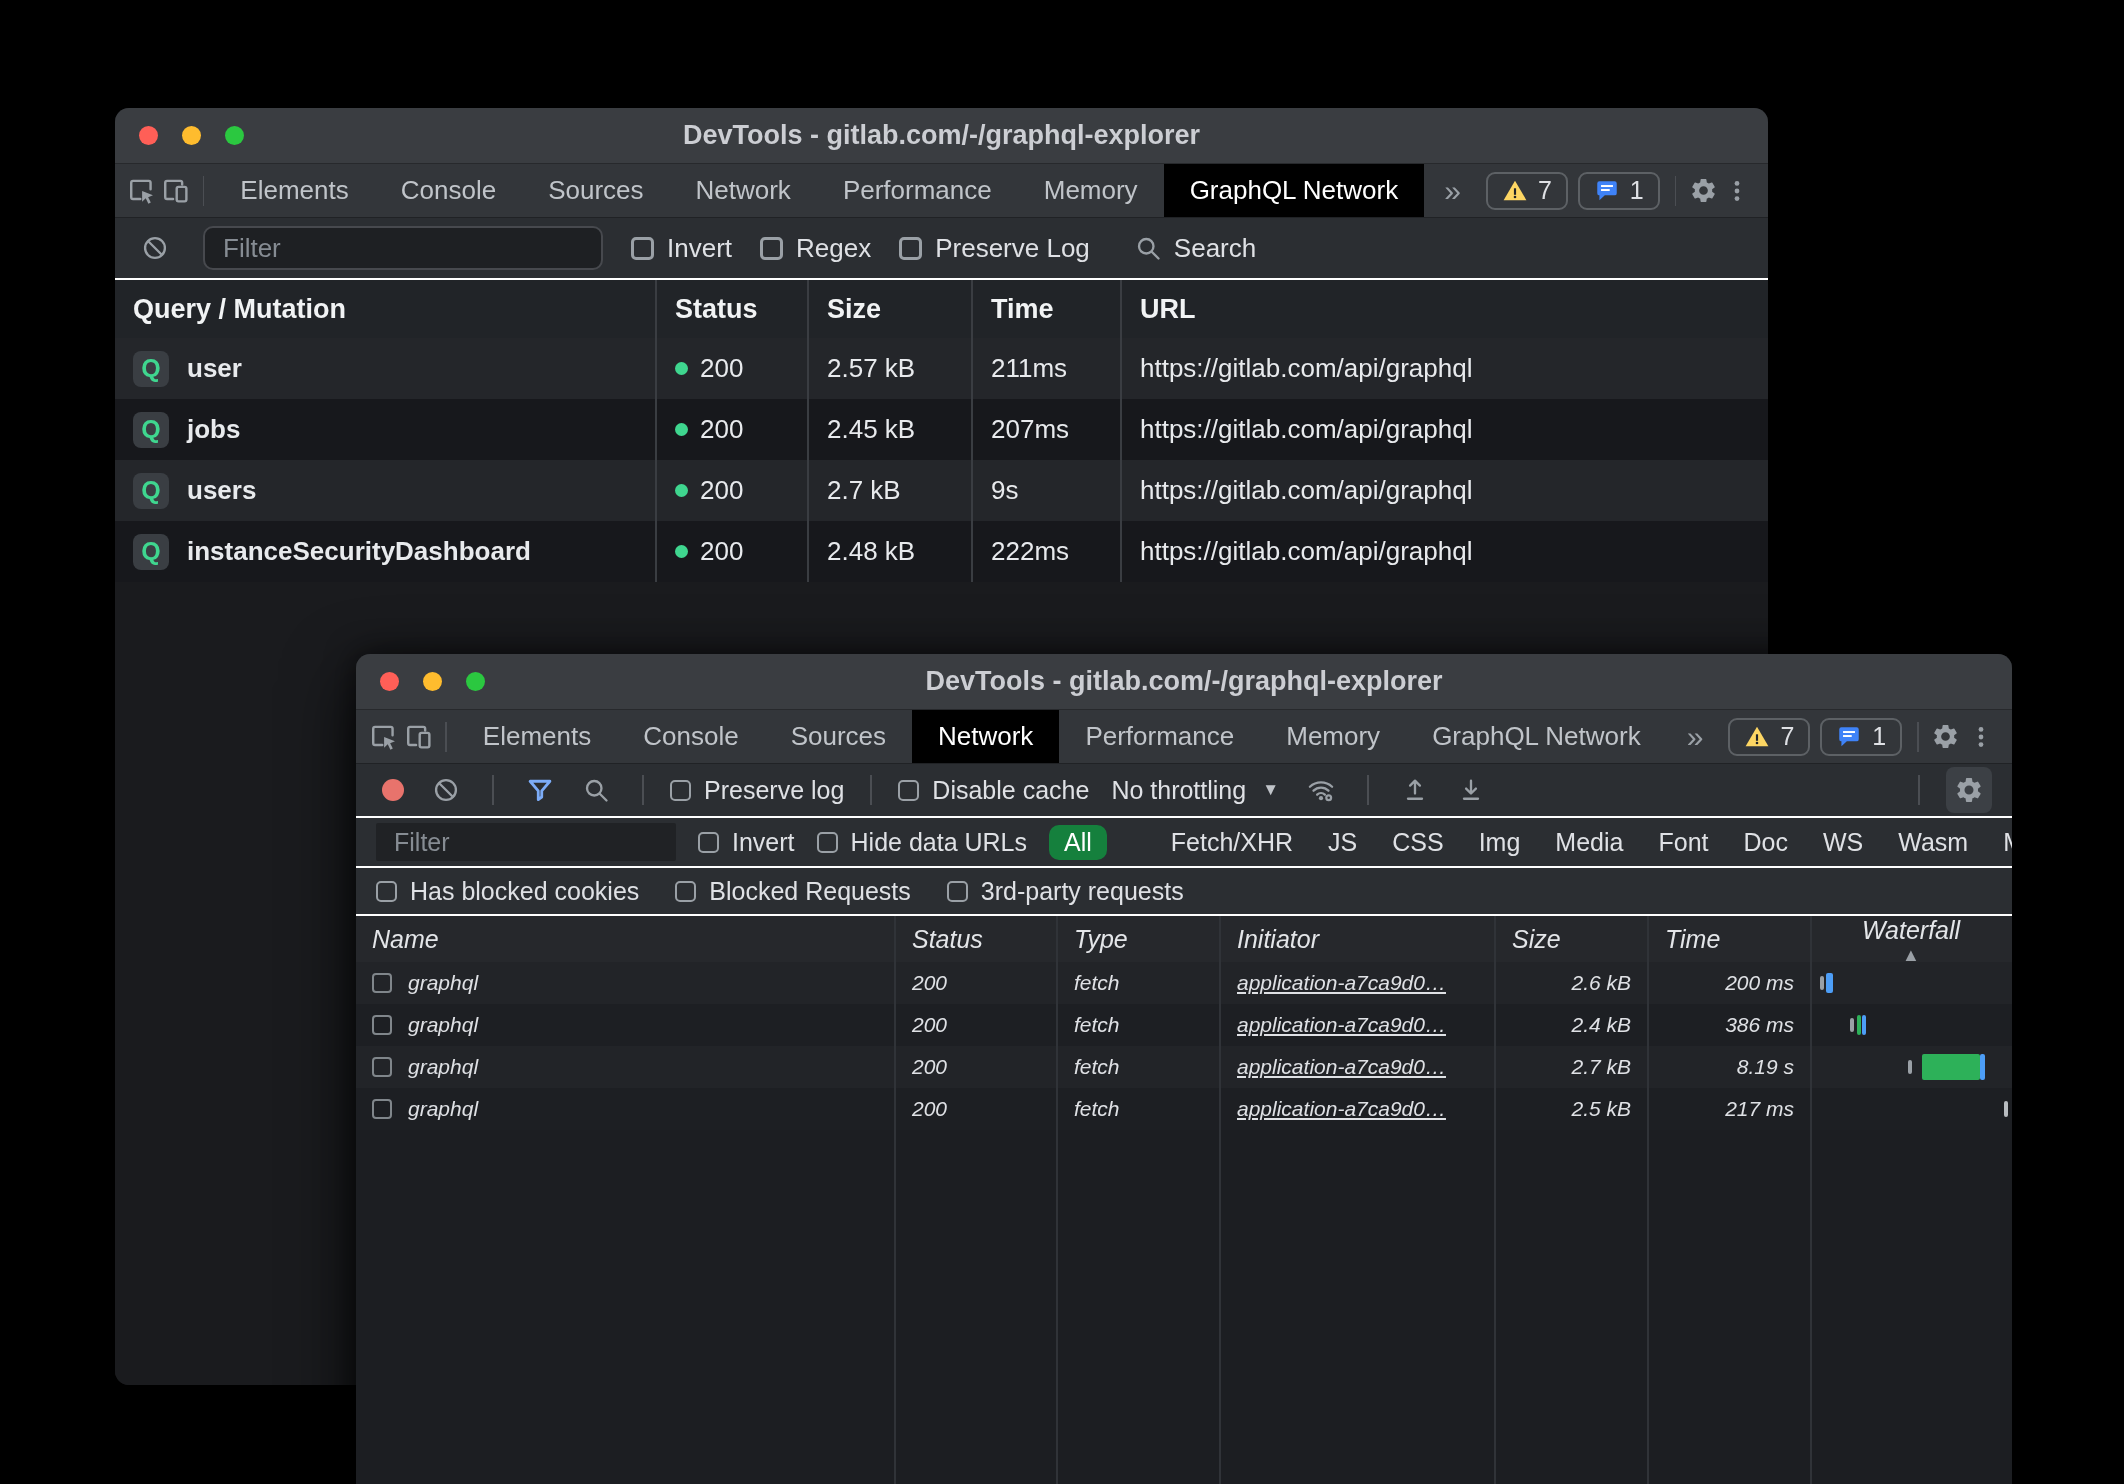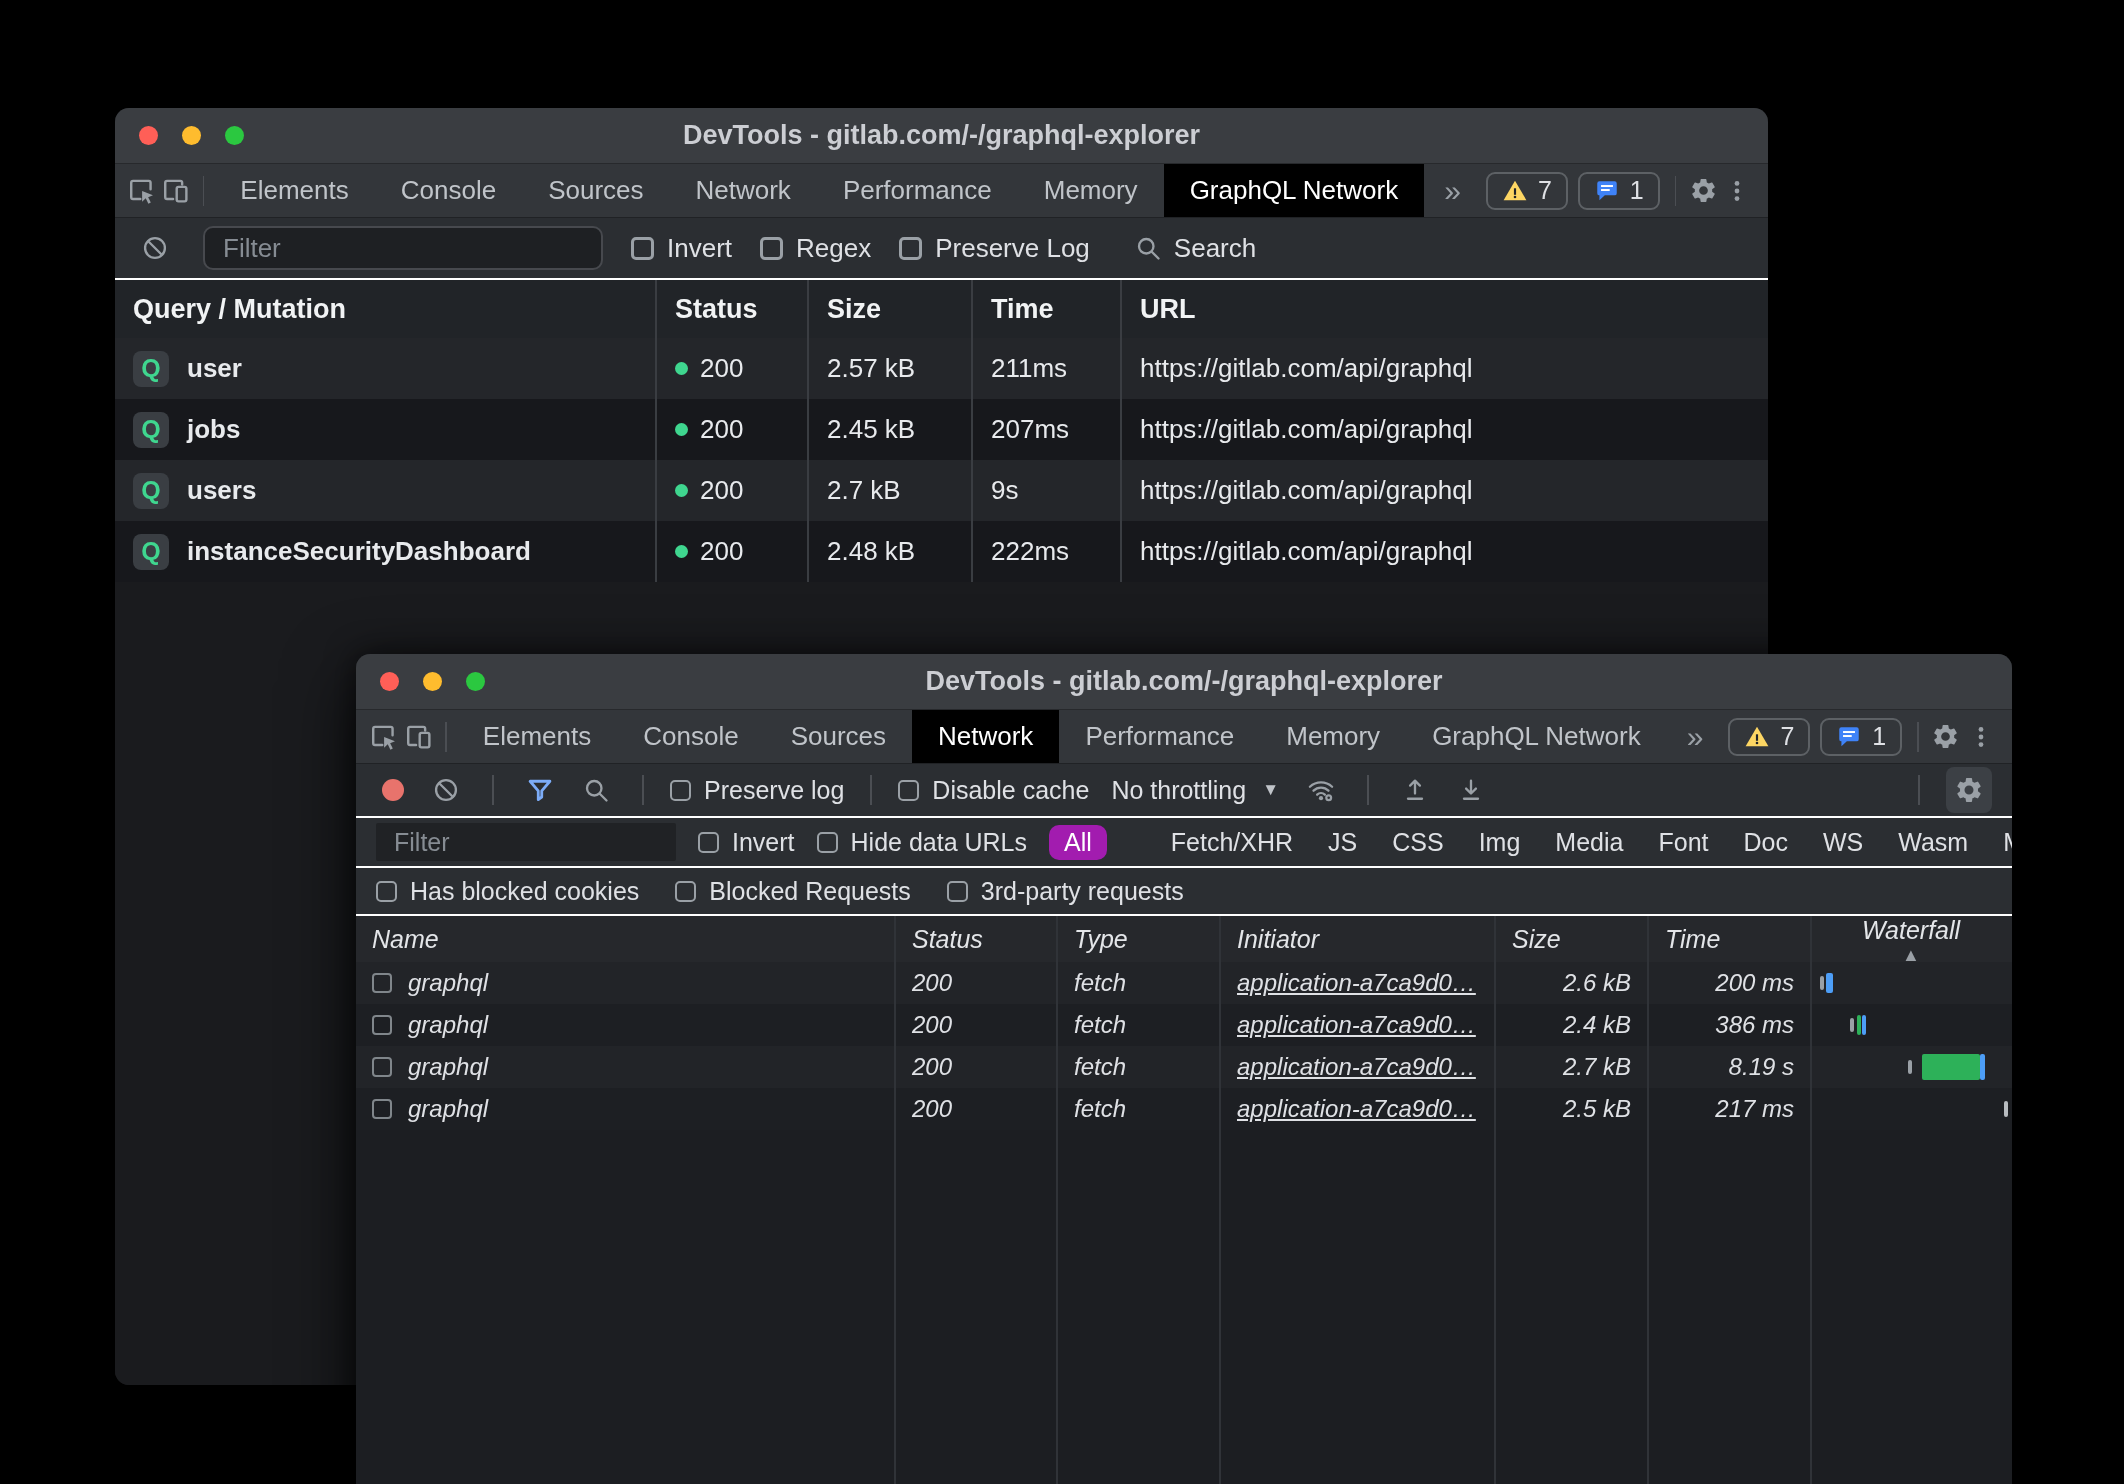--- a/index.html
+++ b/index.html
@@ -115,21 +115,21 @@
   .record-dot{ width:22px; height:22px; border-radius:50%; background:var(--record-red); margin:0 6px; }
   .throttle{ display:flex; align-items:center; gap:16px; font-size:25px; color:#dfe1e5; padding:0 6px; white-space:nowrap; }
   .caret{ font-size:17px; color:#c0c4c9; }
   .gear-btn{
     width:46px; height:46px; border-radius:8px;
     background:#3c4045;
     display:flex; align-items:center; justify-content:center;
   }
   .gear-btn svg{ width:30px; height:30px; }
   .chip{
-    background:#a21caf; color:#fff;
+    background:#15803d; color:#fff;
     border-radius:10px;
     padding:3px 15px;
     font-size:25px;
   }
   .typelbl{ font-size:25px; color:#dfe1e5; white-space:nowrap; }
   .typegrp{ display:flex; align-items:center; gap:35px; }
 
   
   .qhead{
     display:flex; height:58px; flex:0 0 58px;
@@ -156,21 +156,21 @@
   }
   .gdot{ width:13px; height:13px; border-radius:50%; background:var(--status-green); margin-right:12px; flex:0 0 13px; }
   .q-empty{ flex:1; background:#1a1b1e; }
 
   
   .nhead{
     display:flex; height:46px; flex:0 0 46px;
     background:#26282c;
     font-size:25px; color:#e4e6e9;
   }
-  .nrow{ display:flex; height:42px; flex:0 0 42px; font-size:24px; color:#dfe1e5; }
+  .nrow{ display:flex; height:42px; flex:0 0 42px; font-size:21px; color:#dfe1e5; }
   .nrow.odd{ background:#222428; }
   .nrow.even{ background:#1d1f23; }
   .nhead>div, .nrow>div{ display:flex; align-items:center; padding-left:16px; overflow:hidden; white-space:nowrap;font-style:italic; }
   .nhead>div+div, .nrow>div+div{ border-left:2px solid #303338; }
   .n-name{ width:538px; gap:16px; }
   .n-status{ width:162px; }
   .n-type{ width:163px; }
   .n-init{ width:275px; }
   .n-size{ width:153px; justify-content:flex-end; padding-right:16px; }
   .n-time{ width:163px; justify-content:flex-end; padding-right:16px; }

